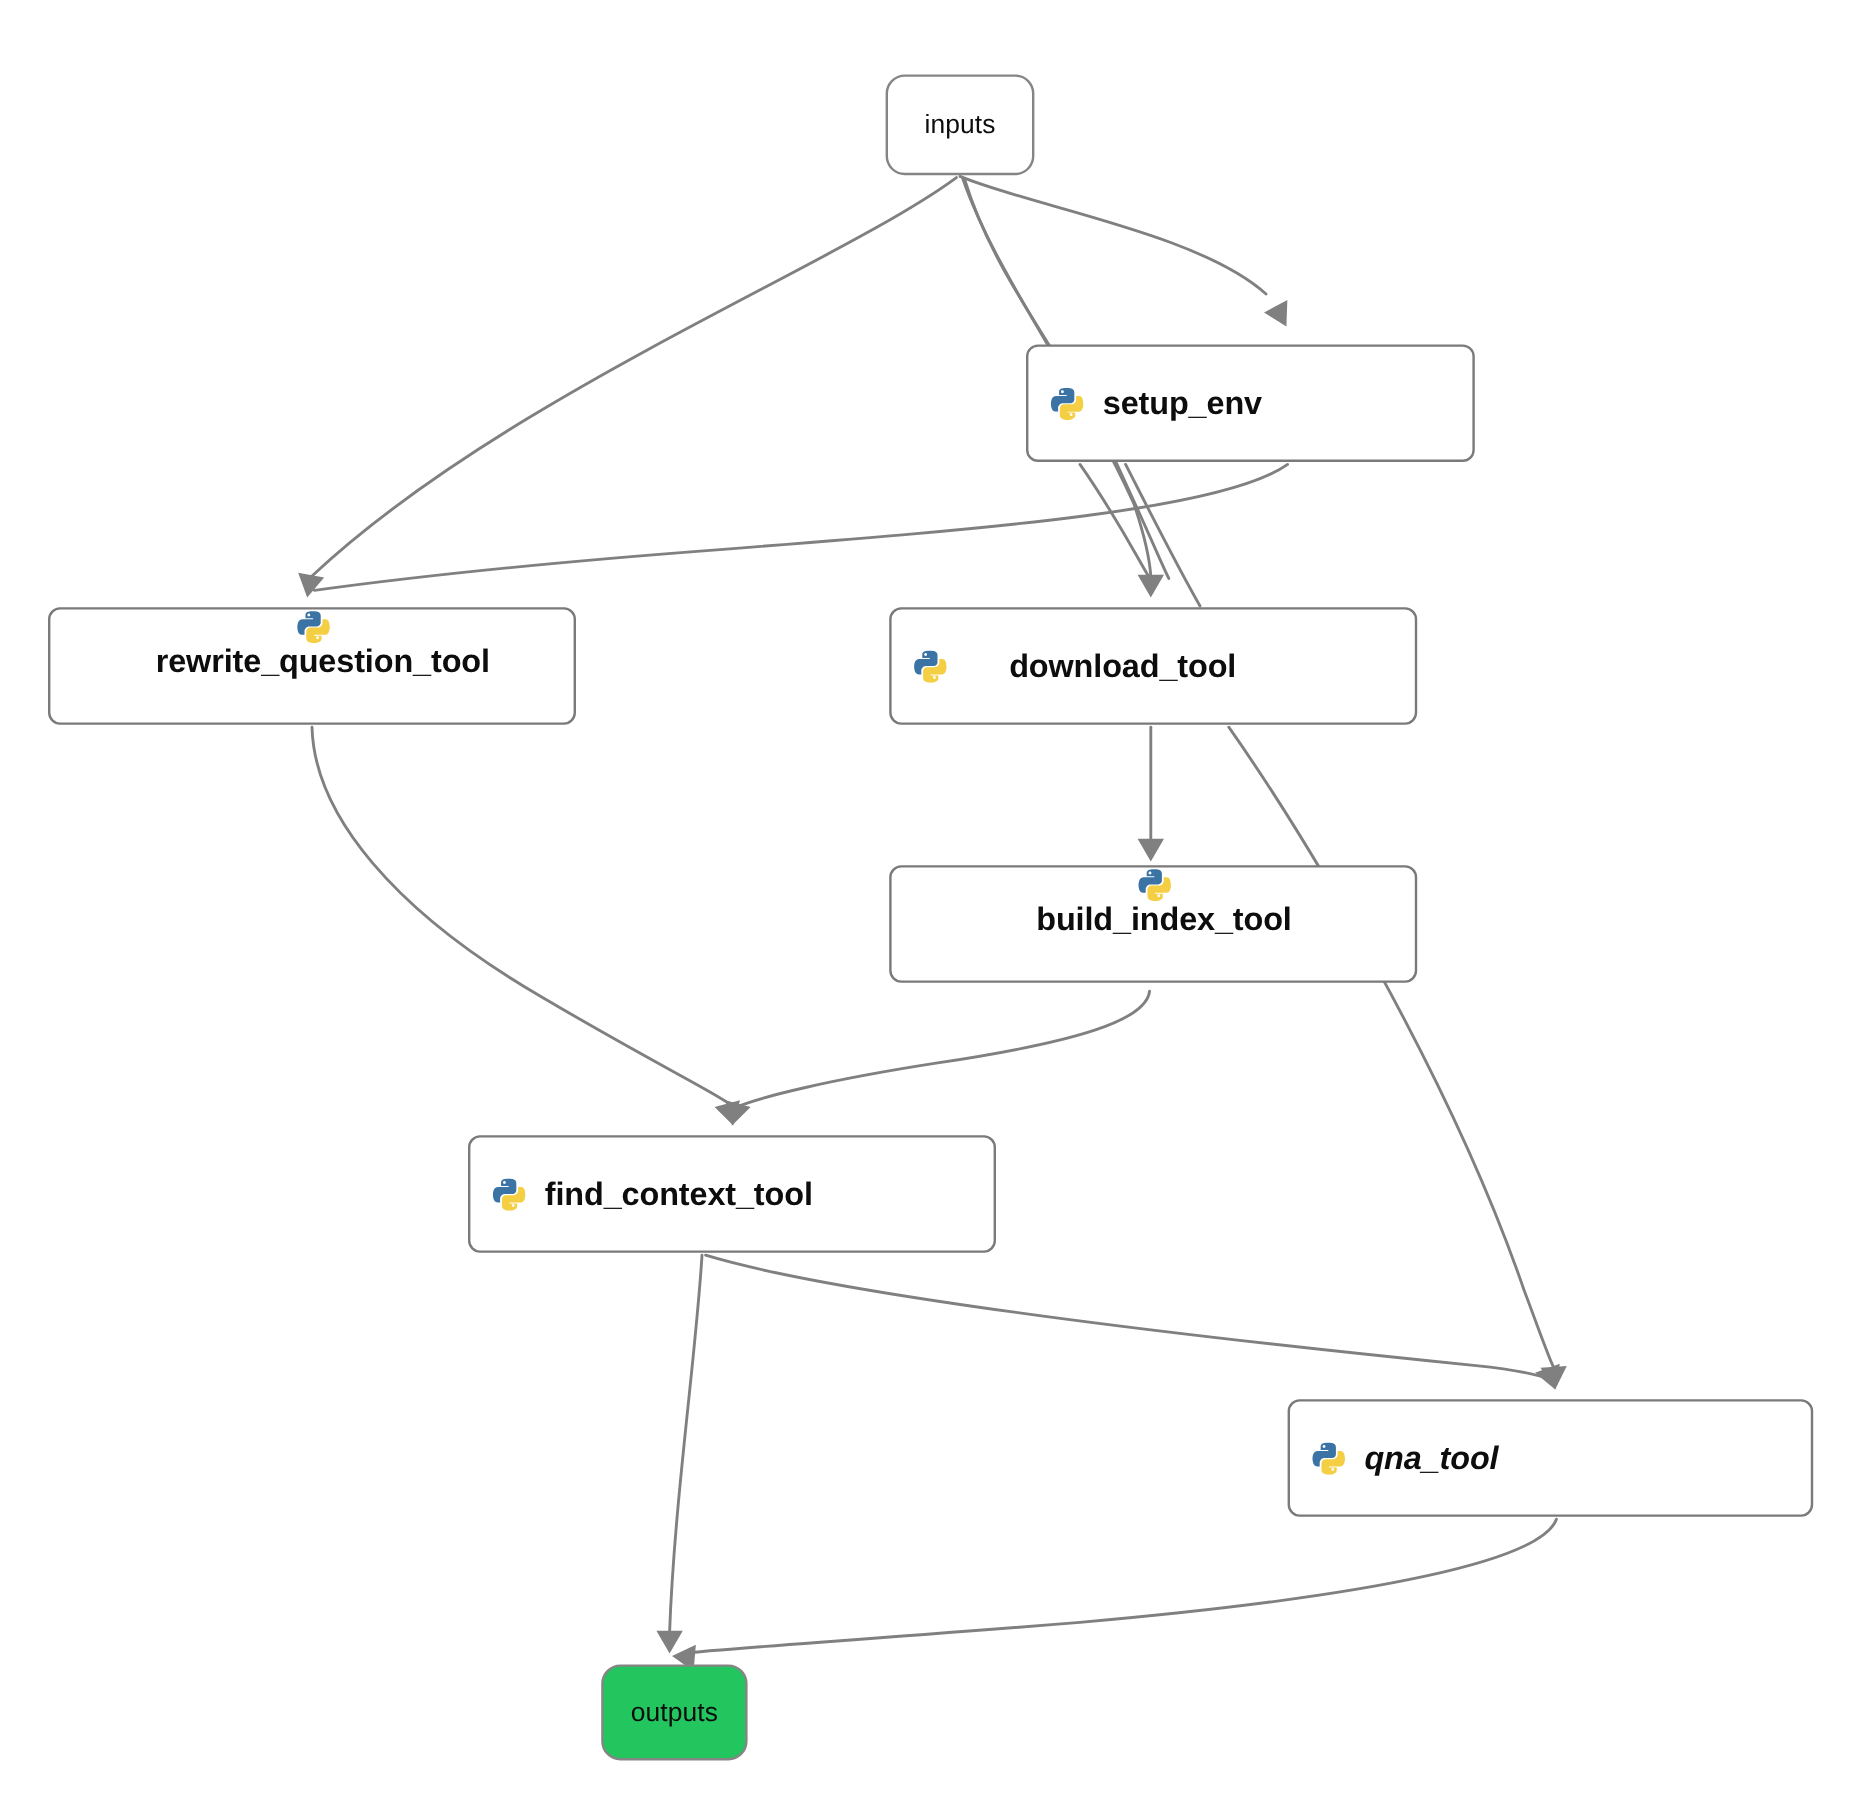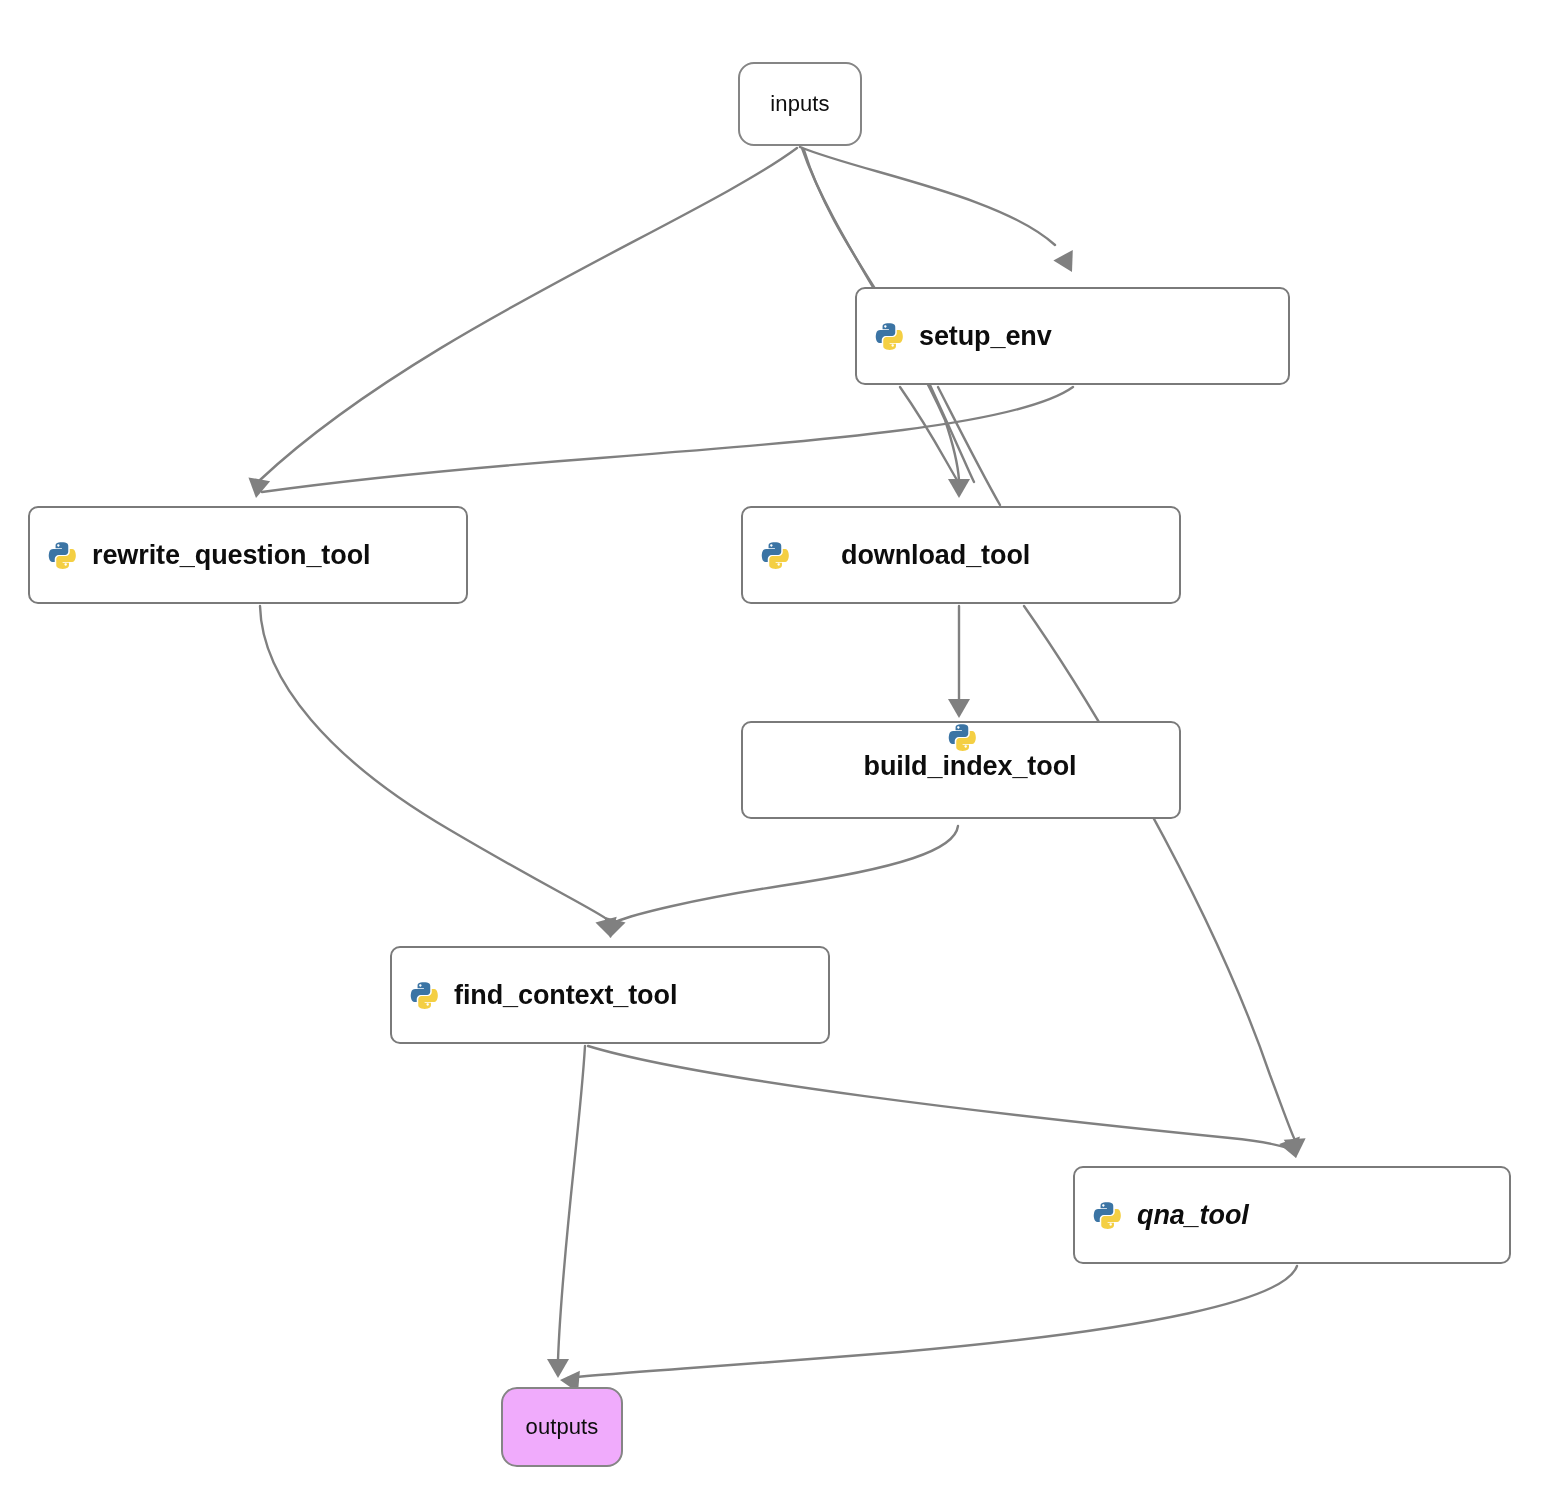--- a/index.html
+++ b/index.html
@@ -111,28 +111,28 @@
       <path class="edge-path" d="M 588 1046 C 700 1080 1000 1115 1230 1138 C 1270 1142 1288 1148 1293 1150" stroke="#808080"></path>
       <path class="arrow-head" fill="#808080" d="M 0 0 L -11 -19 L 11 -19 Z" transform="translate(1296,1158) rotate(-20)"></path>
       <path class="edge-path" d="M 1297 1266 C 1285 1300 1150 1330 900 1352 C 700 1368 600 1374 568 1378" stroke="#808080"></path>
       <path class="arrow-head" fill="#808080" d="M 0 0 L -11 -19 L 11 -19 Z" transform="translate(560,1380) rotate(95)"></path>
     </svg>
 
   <div id="node-layer">
       <div class="node terminal" style="left: 738px; top: 62px; width: 124px; height: 84px; background: rgb(255, 255, 255);">
         <span class="node-label" style="color: rgb(13, 13, 13);">inputs</span>
       </div>
-      <div class="node task" style="left: 855px; top: 287px; width: 435px; height: 98px; background: rgb(255, 255, 255);">
+      <div class="node task" style="left: 855px; top: 287px; width: 374px; height: 98px; background: rgb(255, 255, 255);">
         <svg class="py-icon" viewBox="0 0 110 110" xmlns="http://www.w3.org/2000/svg">
           <path fill="#3B74A4" d="M54.2 5c-4.3 0-8.4.4-12 1-10.6 1.9-12.5 5.8-12.5 13v9.5h25v3.2H20.3c-7.3 0-13.6 4.4-15.6 12.7-2.3 9.5-2.4 15.5 0 25.4 1.8 7.4 6 12.7 13.2 12.7h8.6V70.8c0-8.3 7.2-15.6 15.6-15.6h25c6.9 0 12.5-5.7 12.5-12.7V19c0-6.8-5.7-11.9-12.5-13-4.3-.7-8.7-1-13-1zM40.7 12.7c2.6 0 4.7 2.1 4.7 4.8s-2.1 4.8-4.7 4.8-4.7-2.2-4.7-4.8 2.1-4.8 4.7-4.8z"></path>
           <path fill="#F4CF43" d="M85.5 31.7v11.1c0 8.7-7.4 16-15.6 16h-25c-6.8 0-12.5 5.8-12.5 12.7v23.8c0 6.8 5.9 10.8 12.5 12.7 8 2.3 15.6 2.8 25 0 6.3-1.8 12.5-5.5 12.5-12.7v-9.5h-25v-3.2h37.5c7.3 0 10-5.1 12.5-12.7 2.6-7.9 2.5-15.5 0-25.4-1.8-7.3-5.2-12.7-12.5-12.7h-9.4zM69.4 87.6c2.6 0 4.7 2.1 4.7 4.8s-2.1 4.8-4.7 4.8-4.7-2.2-4.7-4.8 2.1-4.8 4.7-4.8z"></path>
         </svg>
         <span class="node-label" style="color: rgb(13, 13, 13);">setup_env</span>
       </div>
-      <div class="node task" style="left: 28px; top: 506px; width: 440px; height: 98px; background: rgb(255, 255, 255);">
+      <div class="node task" style="left: 40px; top: 506px; width: 440px; height: 98px; background: rgb(255, 255, 255); flex-direction: column;">
         <svg class="py-icon" viewBox="0 0 110 110" xmlns="http://www.w3.org/2000/svg">
           <path fill="#3B74A4" d="M54.2 5c-4.3 0-8.4.4-12 1-10.6 1.9-12.5 5.8-12.5 13v9.5h25v3.2H20.3c-7.3 0-13.6 4.4-15.6 12.7-2.3 9.5-2.4 15.5 0 25.4 1.8 7.4 6 12.7 13.2 12.7h8.6V70.8c0-8.3 7.2-15.6 15.6-15.6h25c6.9 0 12.5-5.7 12.5-12.7V19c0-6.8-5.7-11.9-12.5-13-4.3-.7-8.7-1-13-1zM40.7 12.7c2.6 0 4.7 2.1 4.7 4.8s-2.1 4.8-4.7 4.8-4.7-2.2-4.7-4.8 2.1-4.8 4.7-4.8z"></path>
           <path fill="#F4CF43" d="M85.5 31.7v11.1c0 8.7-7.4 16-15.6 16h-25c-6.8 0-12.5 5.8-12.5 12.7v23.8c0 6.8 5.9 10.8 12.5 12.7 8 2.3 15.6 2.8 25 0 6.3-1.8 12.5-5.5 12.5-12.7v-9.5h-25v-3.2h37.5c7.3 0 10-5.1 12.5-12.7 2.6-7.9 2.5-15.5 0-25.4-1.8-7.3-5.2-12.7-12.5-12.7h-9.4zM69.4 87.6c2.6 0 4.7 2.1 4.7 4.8s-2.1 4.8-4.7 4.8-4.7-2.2-4.7-4.8 2.1-4.8 4.7-4.8z"></path>
         </svg>
         <span class="node-label" style="color: rgb(13, 13, 13);">rewrite_question_tool</span>
       </div>
       <div class="node task" style="left: 741px; top: 506px; width: 440px; height: 98px; background: rgb(255, 255, 255); gap: 36px;">
         <svg class="py-icon" viewBox="0 0 110 110" xmlns="http://www.w3.org/2000/svg">
           <path fill="#3B74A4" d="M54.2 5c-4.3 0-8.4.4-12 1-10.6 1.9-12.5 5.8-12.5 13v9.5h25v3.2H20.3c-7.3 0-13.6 4.4-15.6 12.7-2.3 9.5-2.4 15.5 0 25.4 1.8 7.4 6 12.7 13.2 12.7h8.6V70.8c0-8.3 7.2-15.6 15.6-15.6h25c6.9 0 12.5-5.7 12.5-12.7V19c0-6.8-5.7-11.9-12.5-13-4.3-.7-8.7-1-13-1zM40.7 12.7c2.6 0 4.7 2.1 4.7 4.8s-2.1 4.8-4.7 4.8-4.7-2.2-4.7-4.8 2.1-4.8 4.7-4.8z"></path>
           <path fill="#F4CF43" d="M85.5 31.7v11.1c0 8.7-7.4 16-15.6 16h-25c-6.8 0-12.5 5.8-12.5 12.7v23.8c0 6.8 5.9 10.8 12.5 12.7 8 2.3 15.6 2.8 25 0 6.3-1.8 12.5-5.5 12.5-12.7v-9.5h-25v-3.2h37.5c7.3 0 10-5.1 12.5-12.7 2.6-7.9 2.5-15.5 0-25.4-1.8-7.3-5.2-12.7-12.5-12.7h-9.4zM69.4 87.6c2.6 0 4.7 2.1 4.7 4.8s-2.1 4.8-4.7 4.8-4.7-2.2-4.7-4.8 2.1-4.8 4.7-4.8z"></path>
@@ -153,18 +153,18 @@
         </svg>
         <span class="node-label" style="color: rgb(13, 13, 13);">find_context_tool</span>
       </div>
       <div class="node task" style="left: 1073px; top: 1166px; width: 438px; height: 98px; background: rgb(255, 255, 255); font-style: italic;">
         <svg class="py-icon" viewBox="0 0 110 110" xmlns="http://www.w3.org/2000/svg">
           <path fill="#3B74A4" d="M54.2 5c-4.3 0-8.4.4-12 1-10.6 1.9-12.5 5.8-12.5 13v9.5h25v3.2H20.3c-7.3 0-13.6 4.4-15.6 12.7-2.3 9.5-2.4 15.5 0 25.4 1.8 7.4 6 12.7 13.2 12.7h8.6V70.8c0-8.3 7.2-15.6 15.6-15.6h25c6.9 0 12.5-5.7 12.5-12.7V19c0-6.8-5.7-11.9-12.5-13-4.3-.7-8.7-1-13-1zM40.7 12.7c2.6 0 4.7 2.1 4.7 4.8s-2.1 4.8-4.7 4.8-4.7-2.2-4.7-4.8 2.1-4.8 4.7-4.8z"></path>
           <path fill="#F4CF43" d="M85.5 31.7v11.1c0 8.7-7.4 16-15.6 16h-25c-6.8 0-12.5 5.8-12.5 12.7v23.8c0 6.8 5.9 10.8 12.5 12.7 8 2.3 15.6 2.8 25 0 6.3-1.8 12.5-5.5 12.5-12.7v-9.5h-25v-3.2h37.5c7.3 0 10-5.1 12.5-12.7 2.6-7.9 2.5-15.5 0-25.4-1.8-7.3-5.2-12.7-12.5-12.7h-9.4zM69.4 87.6c2.6 0 4.7 2.1 4.7 4.8s-2.1 4.8-4.7 4.8-4.7-2.2-4.7-4.8 2.1-4.8 4.7-4.8z"></path>
         </svg>
         <span class="node-label" style="color: rgb(13, 13, 13);">qna_tool</span>
       </div>
-      <div class="node terminal" style="left: 501px; top: 1387px; width: 122px; height: 80px; background: #f0abfc;">
+      <div class="node terminal" style="left: 501px; top: 1387px; width: 122px; height: 80px; background: #22c55e;">
         <span class="node-label" style="color: rgb(13, 13, 13);">outputs</span>
       </div>
     </div>
 
 </div>
 
 </body></html>

